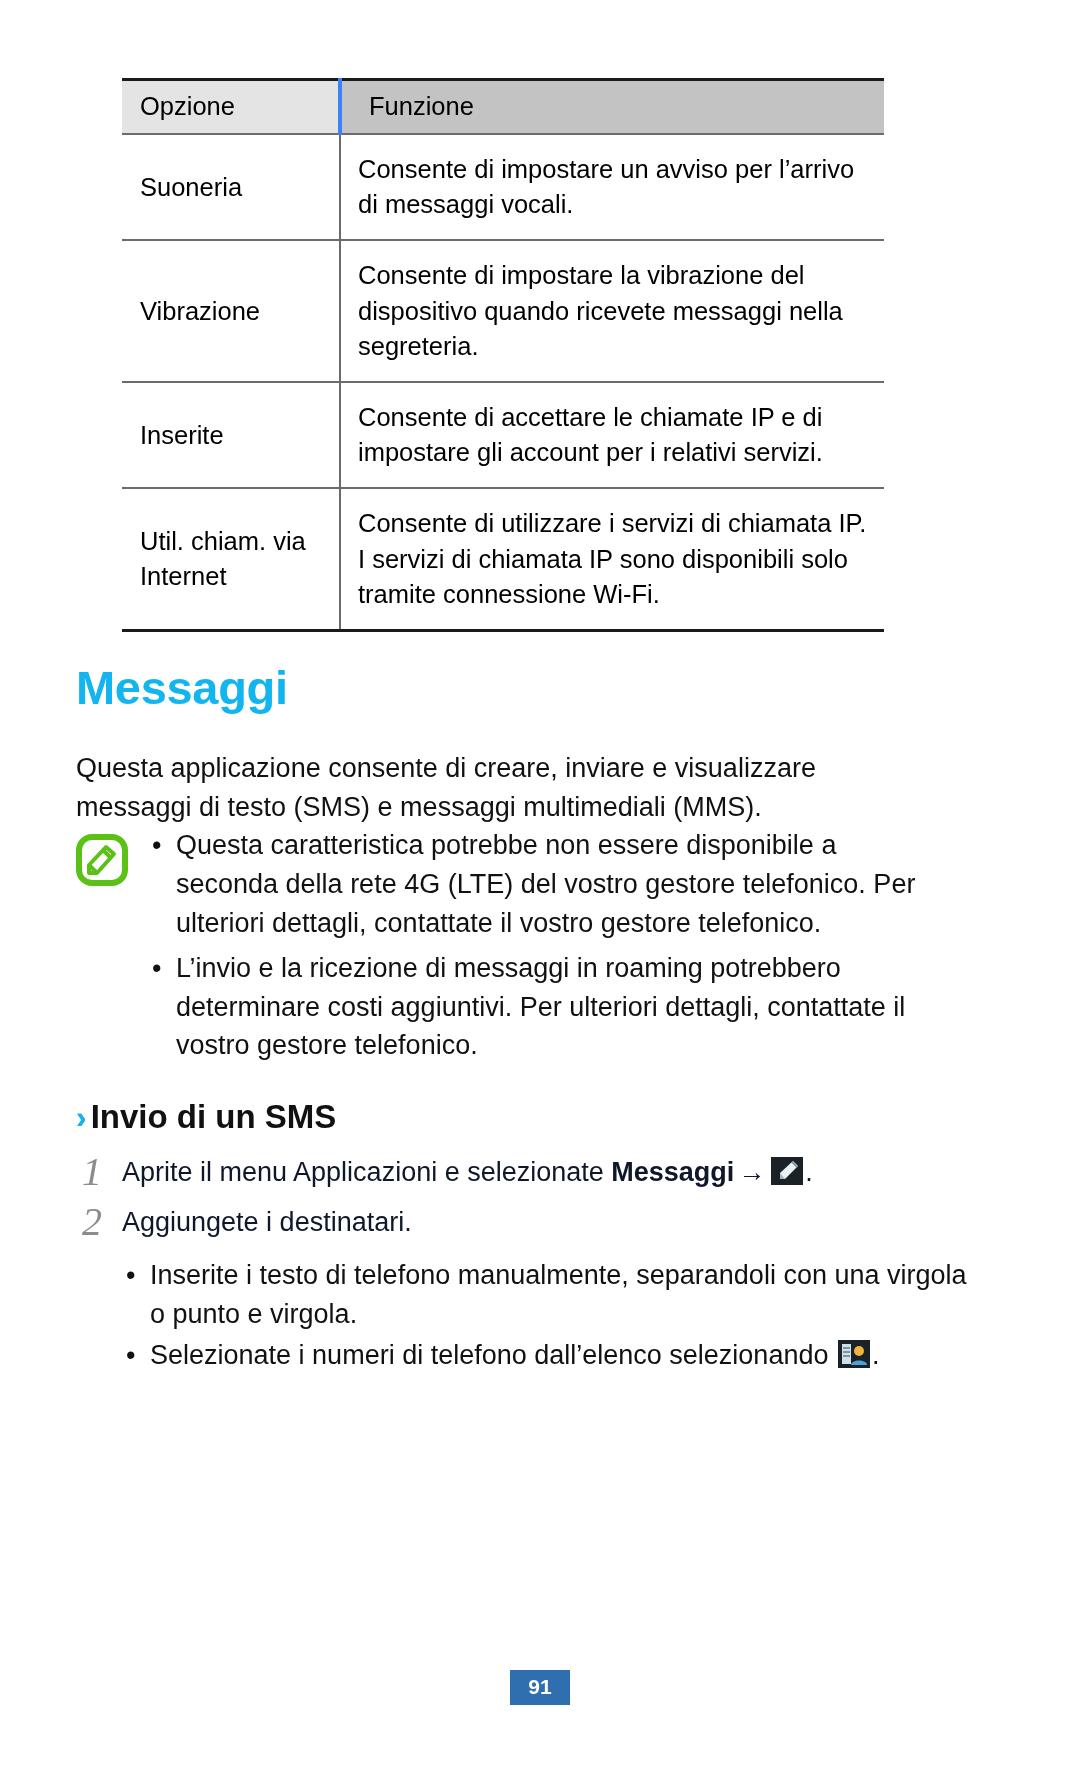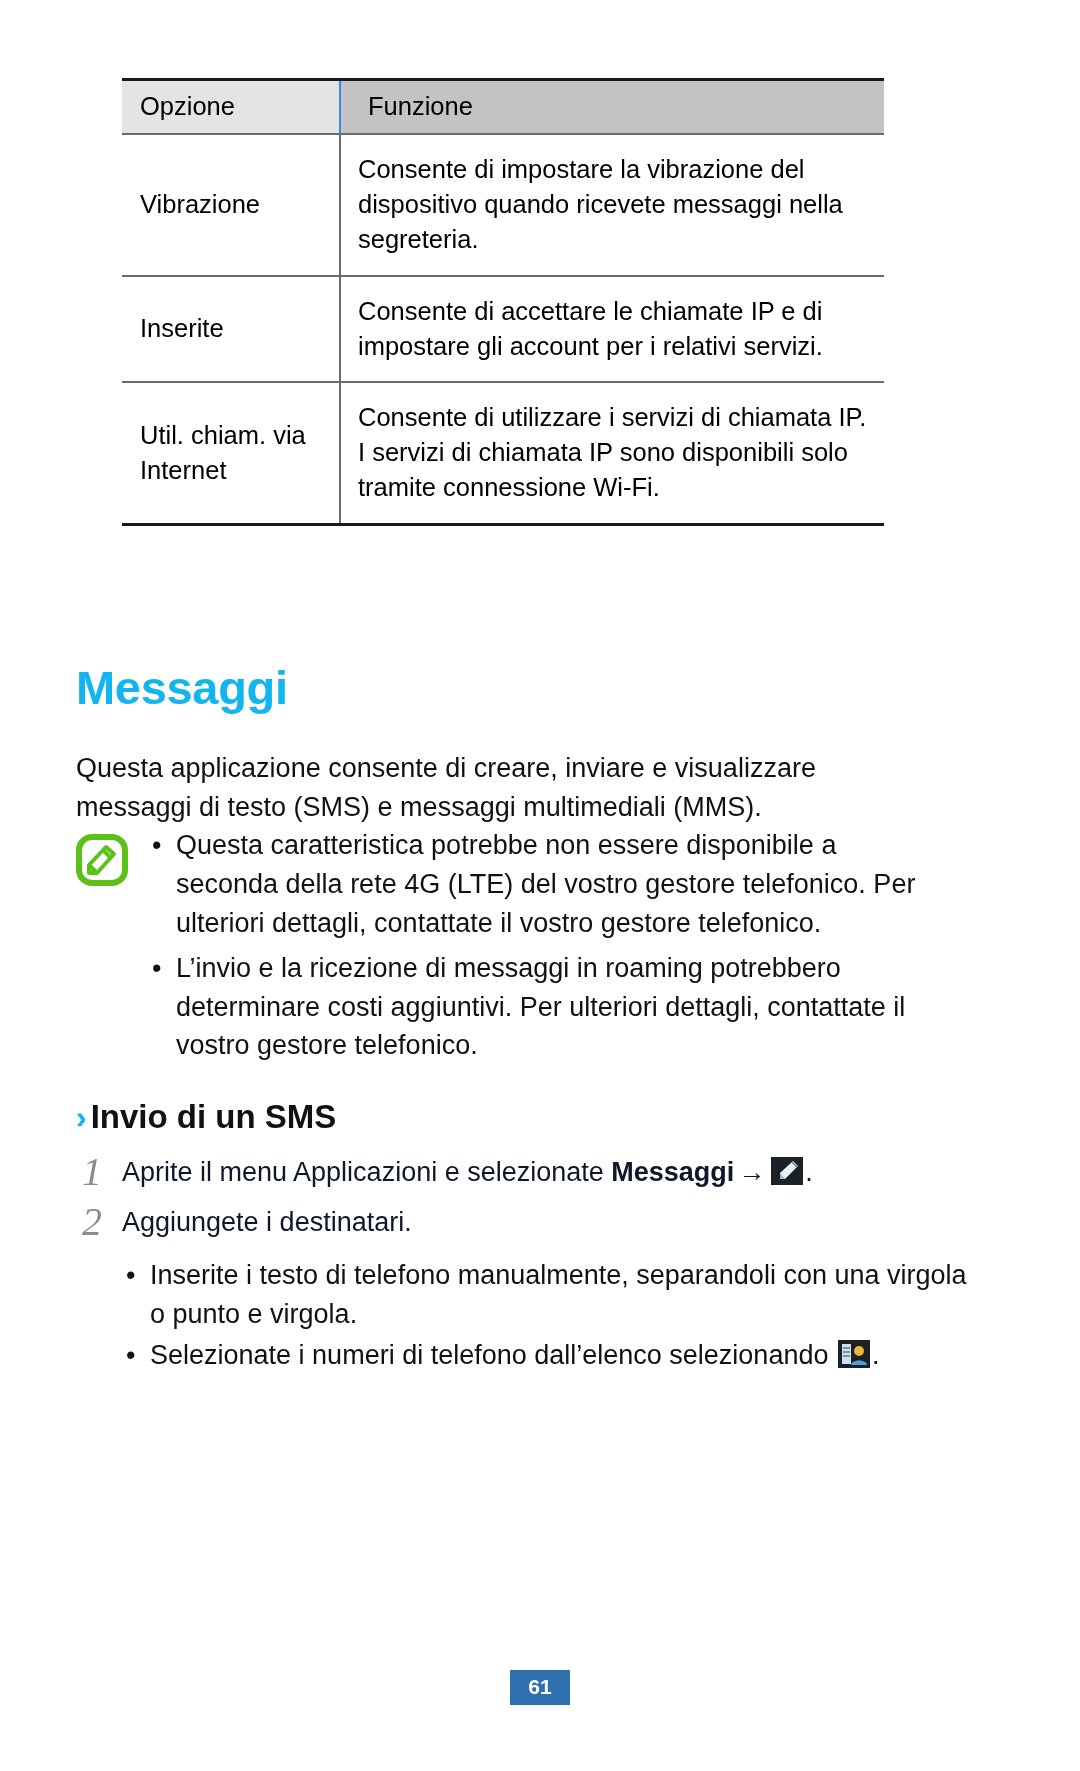--- a/index.html
+++ b/index.html
@@ -55,21 +55,21 @@
     border-bottom: 2px solid #6b6b6b;
     padding: 17px 10px 17px 18px;
   }
   .opt-table tbody tr:last-child td {
     border-bottom: 3px solid #1a1a1a;
   }
   .opt-table td.k {
     border-right: 2px solid #6b6b6b;
   }
   .opt-table th.h1 {
-    border-right: 2px solid #3b82f6;
+    border-right: 4px solid #3b82f6;
   }
   .opt-table td.v { padding-left: 17px; }
 
   
   .h-chapter {
     position: absolute;
     left: 76px;
     top: 660px;
     font-size: 47px;
     font-weight: bold;
@@ -236,20 +236,24 @@
         <col class="c1">
         <col class="c2">
       </colgroup>
     <thead>
       <tr>
         <th class="h1">Opzione</th>
         <th class="h2">Funzione</th>
       </tr>
     </thead>
     <tbody>
+      <tr>
+        <td class="k">Suoneria</td>
+        <td class="v">Consente di impostare un avviso per l’arrivo di messaggi vocali.</td>
+      </tr>
       <tr>
         <td class="k">Vibrazione</td>
         <td class="v">Consente di impostare la vibrazione del dispositivo quando ricevete messaggi nella segreteria.</td>
       </tr>
       <tr>
         <td class="k">Inserite</td>
         <td class="v">Consente di accettare le chiamate IP e di impostare gli account per i relativi servizi.</td>
       </tr>
       <tr>
         <td class="k">Util. chiam. via Internet</td>
@@ -317,16 +321,16 @@
             <rect x="5" y="9" width="7" height="2" fill="#7c93a3"></rect>
             <rect x="5" y="13" width="7" height="2" fill="#7c93a3"></rect>
             <rect x="5" y="17" width="7" height="2" fill="#7c93a3"></rect>
           </svg></span><span>.</span>
       </div>
     </div>
 
   </div>
 
   <div class="footer">
-    <div class="footer-page">61</div>
+    <div class="footer-page">91</div>
   </div>
 
 </div>
 
 </body></html>

